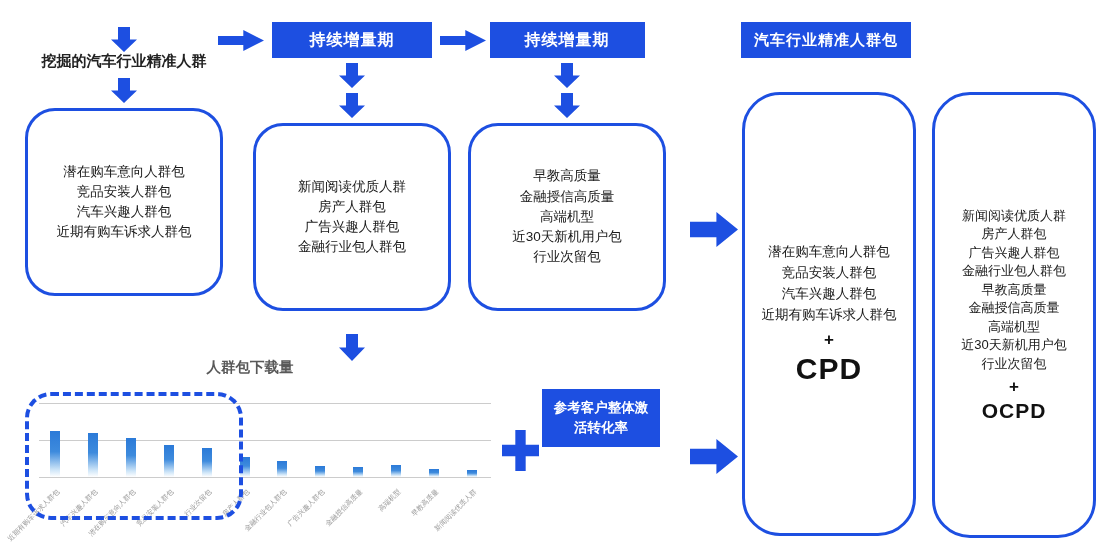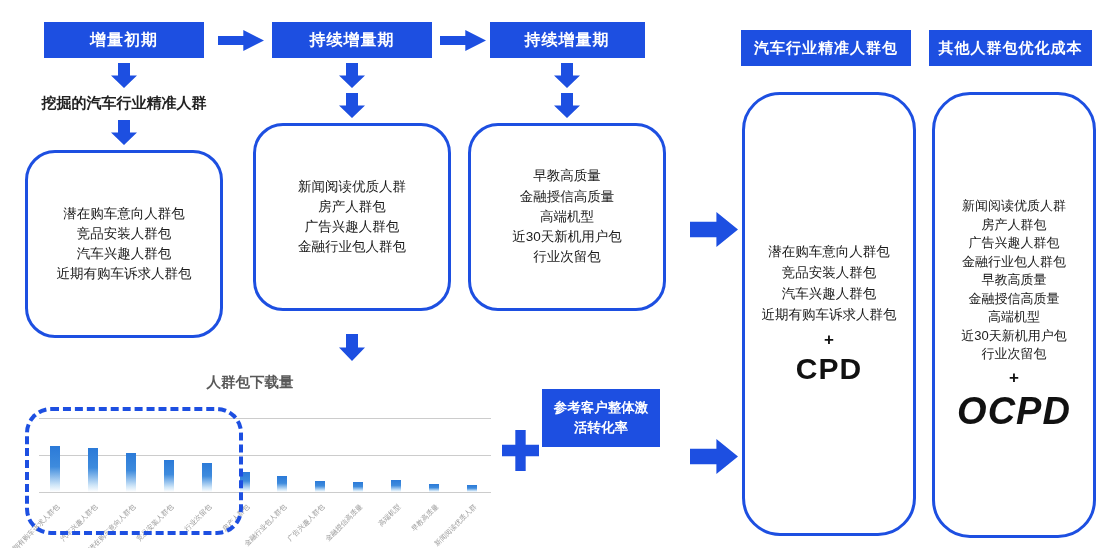--- a/index.html
+++ b/index.html
@@ -12,50 +12,49 @@
             display:flex;align-items:center;justify-content:center;text-align:center;}
   .lines{white-space:pre-line;font-size:13.5px;line-height:1.5;color:#1a1a1a;}
   .arrow{background:#1d4fe1;}
   .arrow-down{clip-path:polygon(27% 0,73% 0,73% 50%,100% 50%,50% 100%,0 50%,27% 50%);}
   .arrow-right{clip-path:polygon(0 28%,55% 28%,55% 0,100% 50%,55% 100%,55% 72%,0 72%);}
   .plus-shape{clip-path:polygon(36% 0,64% 0,64% 36%,100% 36%,100% 64%,64% 64%,64% 100%,36% 100%,36% 64%,0 64%,0 36%,36% 36%);}
   
   .flowcol{position:absolute;top:0;width:220px;display:flex;flex-direction:column;align-items:center;padding-top:22px;}
   .flowcol .hdr{width:160px;height:36px;flex:none;}
   .flowcol .arrow-down{width:26px;height:25px;margin-top:5px;flex:none;}
-  .step-label{margin-top:6px;height:21px;font-size:15px;font-weight:bold;color:#222;white-space:nowrap;}
+  .step-label{height:21px;font-size:15px;font-weight:bold;color:#222;white-space:nowrap;}
   .flowcol .roundbox{margin-top:5px;width:192px;height:182px;flex:none;}
   
-  .result-hdr{position:absolute;top:30px;height:36px;}
+  .result-hdr{position:absolute;top:22px;height:36px;}
   .tallbox{position:absolute;display:flex;flex-direction:column;align-items:center;justify-content:center;
            border:3px solid #1d4fe1;border-radius:38px;background:#fff;text-align:center;}
   .tallbox .plus-txt{font-size:17px;font-weight:bold;margin:4px 0 2px 0;color:#111;}
   .tallbox .method{font-size:30px;font-weight:bold;color:#111;letter-spacing:1px;}
   
   .factor{position:absolute;left:542px;width:118px;background:#1d4fe1;color:#fff;font-weight:bold;
           font-size:13.5px;line-height:1.5;display:flex;align-items:center;justify-content:center;
           text-align:center;padding:2px 6px;box-sizing:border-box;}
   
-  #chart-layer{position:absolute;inset:0;margin-top:15px;}
+  #chart-layer{position:absolute;inset:0;}
   .chart-title{position:absolute;left:150px;width:200px;top:358px;text-align:center;
                font-size:14.5px;font-weight:bold;color:#595959;}
   .gridline{position:absolute;left:39px;width:452px;height:1px;background:#ccc;}
   .bar{position:absolute;width:10px;background:linear-gradient(180deg,#2b7ad8 0%,#3e8bdd 45%,rgba(150,200,240,.45) 85%,rgba(255,255,255,0) 100%);}
   .xlabel{position:absolute;width:96px;top:487px;text-align:right;font-size:7px;color:#999;
           transform:rotate(-45deg);transform-origin:100% 0%;white-space:nowrap;}
   .dashed-box{position:absolute;left:25px;top:392px;width:210px;height:120px;
               border:4px dashed #1d4fe1;border-radius:26px;background:transparent;}
 </style>
 </head>
 <body>
 
 <div id="stage">
 
   <div class="flowcol" style="left:14px;">
-    <div class="hdr">增量初期</div>
     <div class="arrow arrow-down"></div>
     <div class="step-label">挖掘的汽车行业精准人群</div>
     <div class="arrow arrow-down"></div>
     <div class="roundbox">
       <div class="lines">潜在购车意向人群包
 竞品安装人群包
 汽车兴趣人群包
 近期有购车诉求人群包</div>
     </div>
   </div>
@@ -132,28 +131,27 @@
   <div class="hdr result-hdr" style="left:741px;width:170px;font-size:15px;">汽车行业精准人群包</div>
   <div class="tallbox" style="left:742px;top:92px;width:168px;height:438px;">
     <div class="lines" style="font-size:13.5px;line-height:1.55;padding:0 14px;">潜在购车意向人群包
 竞品安装人群包
 汽车兴趣人群包
 近期有购车诉求人群包</div>
     <div class="plus-txt">+</div>
     <div class="method">CPD</div>
   </div>
 
-  <div class="hdr result-hdr" style="left:929px;width:163px;font-size:15px;">其他人群包优化成本</div>
   <div class="tallbox" style="left:932px;top:92px;width:158px;height:440px;">
     <div class="lines" style="font-size:13px;line-height:1.42;padding:0 8px;">新闻阅读优质人群
 房产人群包
 广告兴趣人群包
 金融行业包人群包
 早教高质量
 金融授信高质量
 高端机型
 近30天新机用户包
 行业次留包</div>
     <div class="plus-txt">+</div>
-    <div class="method" style="font-size:38px;font-style:italic;">OCPD</div>
+    <div class="method" style="font-size:21px;">OCPD</div>
   </div>
 
 </div>
 
 </body></html>

